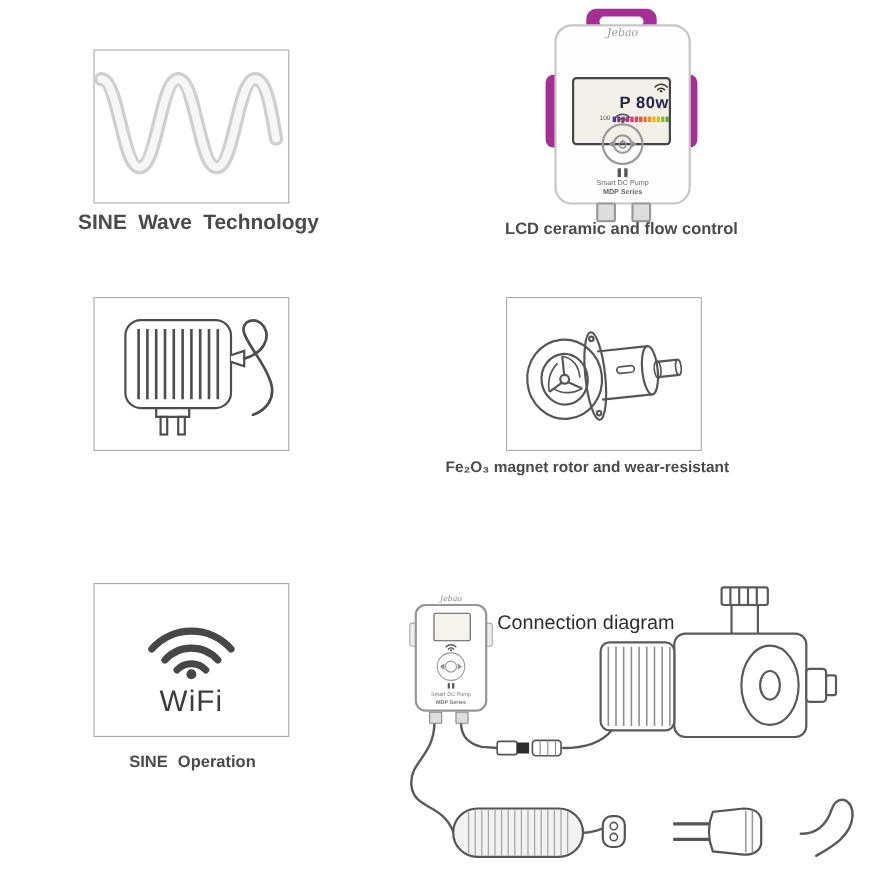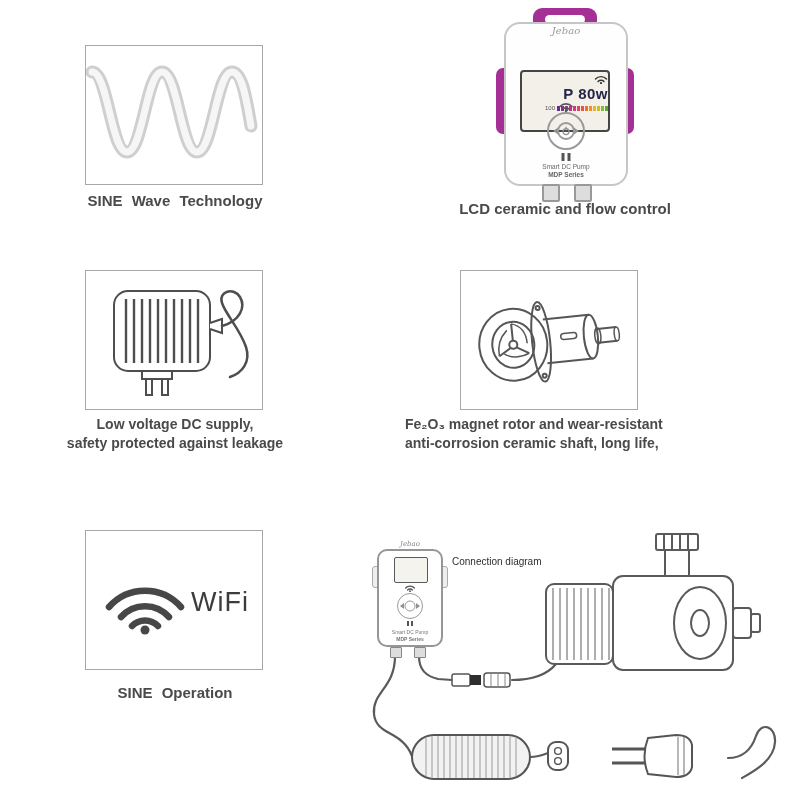--- a/index.html
+++ b/index.html
@@ -5,26 +5,26 @@
   html,body{margin:0;padding:0;background:#fff;}
   .canvas{position:relative;width:800px;height:800px;background:#ffffff;overflow:hidden;
           font-family:"Liberation Sans",sans-serif;}
 
   
   .fbox{position:absolute;width:178px;height:140px;border:1px solid #a8a8a8;background:#fff;
         display:flex;align-items:center;justify-content:center;box-sizing:border-box;}
   #box-sine{left:85px;top:45px;}
   #box-power{left:85px;top:270px;}
   #box-rotor{left:460px;top:270px;}
-  #box-wifi{left:85px;top:530px;flex-direction:row;}
+  #box-wifi{left:85px;top:530px;flex-direction:column;}
 
   
   .caption{position:absolute;font-weight:bold;color:#4a4a4a;}
   .ws{word-spacing:5px;}
-  #cap-sine{left:60px;top:192px;width:230px;text-align:center;font-size:15px;}
+  #cap-sine{left:60px;top:192px;width:230px;text-align:right;font-size:19px;}
   #cap-lcd{left:415px;top:200px;width:300px;text-align:center;font-size:15px;}
   #cap-power{left:40px;top:415px;width:270px;text-align:center;font-size:14px;line-height:19px;}
   #cap-rotor{left:405px;top:415px;width:320px;text-align:left;font-size:14px;line-height:19px;}
   #cap-wifi{left:60px;top:684px;width:230px;text-align:center;font-size:15px;}
 
   
   .wifi-word{font-size:27px;color:#3c3c3c;letter-spacing:1px;margin-top:4px;}
 
   
   .ctrl-lg{position:absolute;left:496px;top:8px;width:138px;height:192px;}
@@ -58,21 +58,21 @@
   .pause i{width:3px;height:8px;background:#555;}
   .plabel{position:absolute;left:0;width:100%;text-align:center;color:#666;}
   .plabel.l1{top:139px;font-size:6.5px;}
   .plabel.l2{top:147px;font-size:6.5px;font-weight:bold;}
   .port{position:absolute;top:176px;width:14px;height:14px;border:2px solid #999;background:#ddd;border-radius:2px;}
   .port.a{left:46px;} .port.b{left:78px;}
 
   
   .diagram{position:absolute;left:360px;top:530px;width:430px;height:268px;}
   .diagram svg.wires{position:absolute;left:0;top:0;z-index:1;}
-  #cap-conn{position:absolute;left:92px;top:26px;width:200px;font-size:10px;color:#2e2e2e;z-index:3;}
+  #cap-conn{position:absolute;left:92px;top:26px;width:200px;font-size:18px;color:#2e2e2e;z-index:3;}
 
   .ctrl-sm{position:absolute;left:12px;top:10px;width:76px;height:120px;z-index:2;}
   .ctrl-sm .brand-sm{position:absolute;top:0;left:0;width:100%;text-align:center;
         font-family:"DejaVu Serif",serif;font-style:italic;font-size:7px;color:#888;}
   .ctrl-sm .tab{position:absolute;top:26px;width:6px;height:20px;border:1.5px solid #aaa;background:#eee;border-radius:3px;}
   .ctrl-sm .tab.l{left:0;} .ctrl-sm .tab.r{right:0;}
   .ctrl-sm .body-sm{position:absolute;left:5px;top:9px;width:66px;height:98px;border:2px solid #969696;
         border-radius:10px;background:#fff;box-sizing:border-box;}
   .screen-sm{position:absolute;left:15px;top:6px;width:32px;height:24px;border:1.5px solid #5a5a5a;
         background:#f4f3ed;border-radius:2px;}
@@ -186,24 +186,20 @@
             <line x1="112" y1="28" x2="112" y2="92"></line>
         </g>
         <path d="M56,100 L56,108 L86,108 L86,100"></path>
         <rect x="60" y="108" width="6" height="16"></rect>
         <rect x="76" y="108" width="6" height="16"></rect>
         <path d="M124,52 L136,48 L136,62 L124,58" fill="#fff"></path>
         <path d="M136,55 C154,50 160,36 154,26 C148,16 132,20 136,32 C140,44 154,58 160,76 C165,91 156,102 144,106" stroke-linecap="round" stroke-width="2.5"></path>
       </g>
     </svg>
   </div>
-  <div class="caption" id="cap-power">
-    <div>Low voltage DC supply,</div>
-    <div>safety protected against leakage</div>
-  </div>
 
   <div class="fbox" id="box-rotor">
     <svg width="176" height="138" viewBox="0 0 176 138">
       <g fill="none" stroke="#565656" stroke-width="2" transform="rotate(-6 88 69)">
         <ellipse cx="52" cy="70" rx="34" ry="36"></ellipse>
         <ellipse cx="52" cy="70" rx="21" ry="23"></ellipse>
         <circle cx="52" cy="70" r="4"></circle>
         <path d="M52,49 L52,66 M37,80 L49,73 M67,80 L55,73"></path>
         <path d="M52,49 C62,52 66,60 66,70" stroke-width="1.5"></path>
         <path d="M37,80 C36,69 40,61 47,55" stroke-width="1.5"></path>
@@ -215,21 +211,20 @@
         <ellipse cx="130" cy="70" rx="7" ry="22"></ellipse>
         <rect x="100" y="64" width="16" height="6" rx="3" stroke-width="1.5"></rect>
         <path d="M137,63 L156,63 M137,77 L156,77"></path>
         <ellipse cx="137" cy="70" rx="3" ry="8" stroke-width="1.5"></ellipse>
         <ellipse cx="156" cy="70" rx="2.5" ry="7" stroke-width="1.5"></ellipse>
       </g>
     </svg>
   </div>
   <div class="caption" id="cap-rotor">
     <div>Fe₂O₃ magnet rotor and wear-resistant</div>
-    <div>anti-corrosion ceramic shaft, long life,</div>
   </div>
 
   <div class="fbox" id="box-wifi">
     <svg width="92" height="70" viewBox="0 0 92 70">
       <g fill="none" stroke="#474747" stroke-width="6.5" stroke-linecap="round">
         <path d="M10,42 A 48,48 0 0 1 82,42"></path>
         <path d="M22,52 A 32,32 0 0 1 70,52"></path>
         <path d="M33,61 A 18,18 0 0 1 59,61"></path>
       </g>
       <circle cx="46" cy="65" r="4.5" fill="#474747"></circle>

